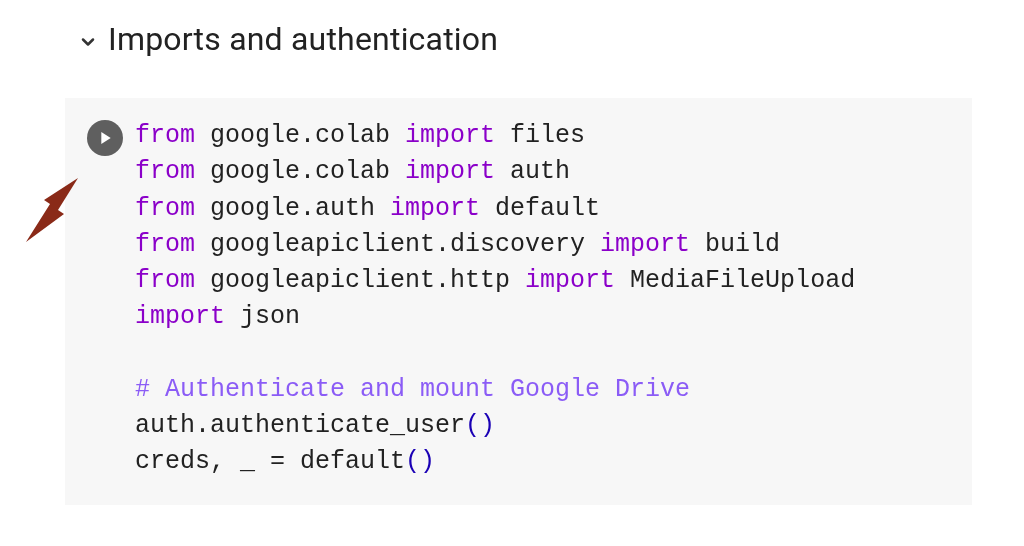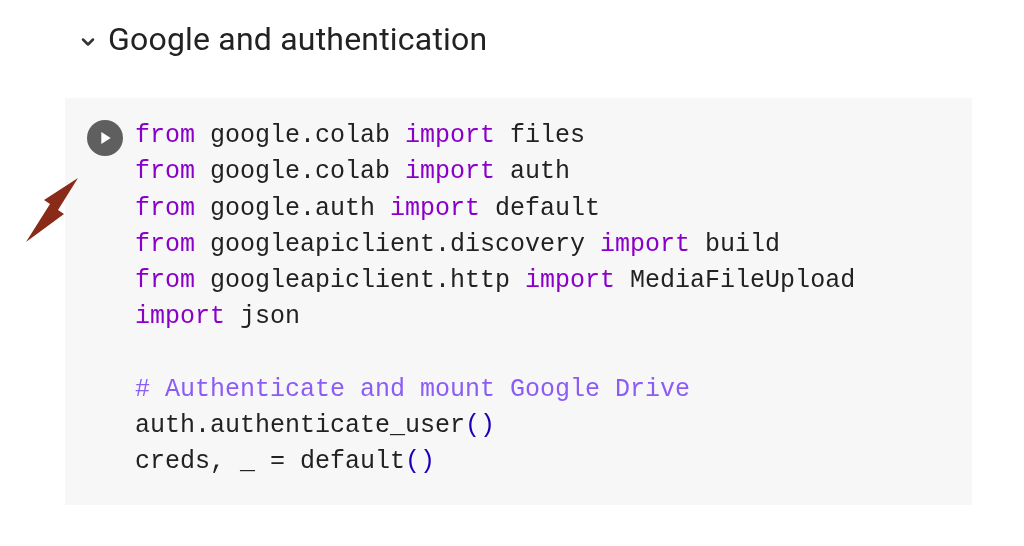--- a/index.html
+++ b/index.html
@@ -88,21 +88,21 @@
   </style>
 </head>
 <body>
 
 <div class="section-header">
   <span class="chevron">
     <svg viewBox="0 0 24 24" fill="none" stroke="#333" stroke-width="3" stroke-linecap="round" stroke-linejoin="round">
       <polyline points="6 9 12 15 18 9"></polyline>
     </svg>
   </span>
-  <span class="section-title">Google and authentication</span>
+  <span class="section-title">Imports and authentication</span>
 </div>
 
 <div class="code-cell">
   <div class="run-gutter">
     <div class="run-button">
       <svg viewBox="0 0 24 24">
         <polygon points="5,3 19,12 5,21" fill="#fff"></polygon>
       </svg>
     </div>
   </div>

